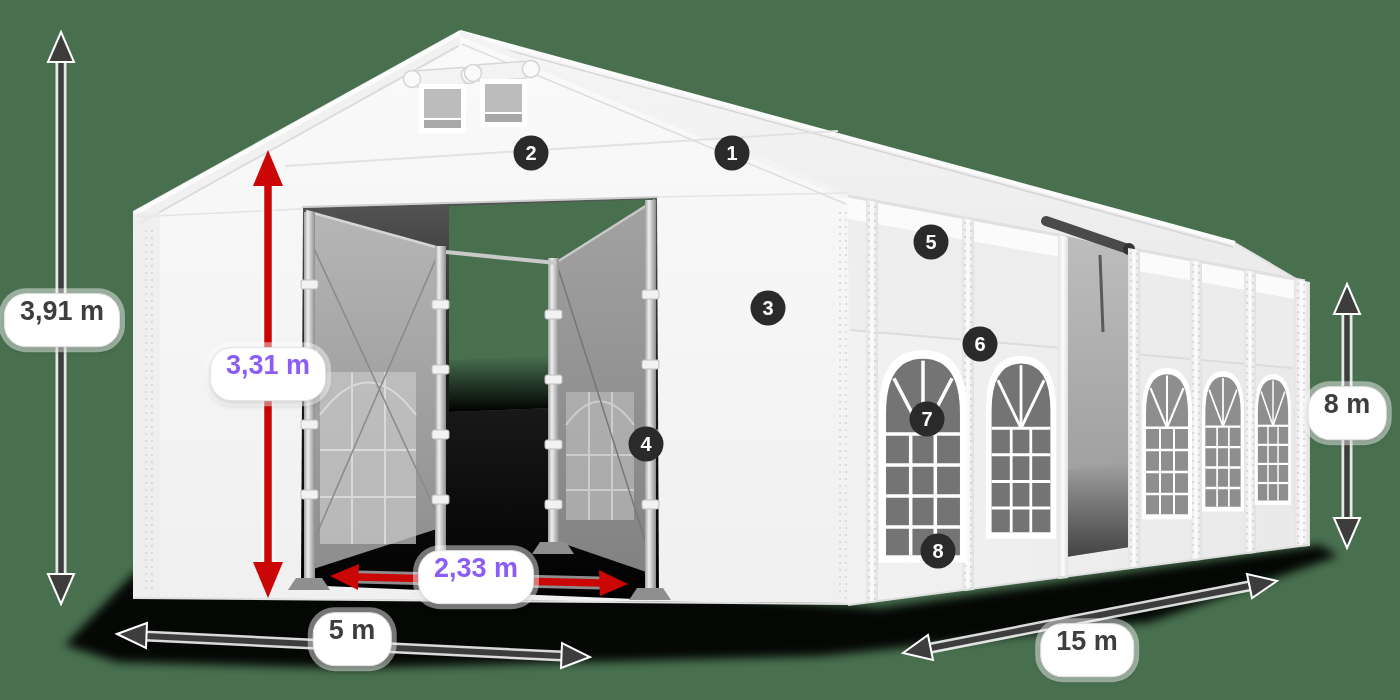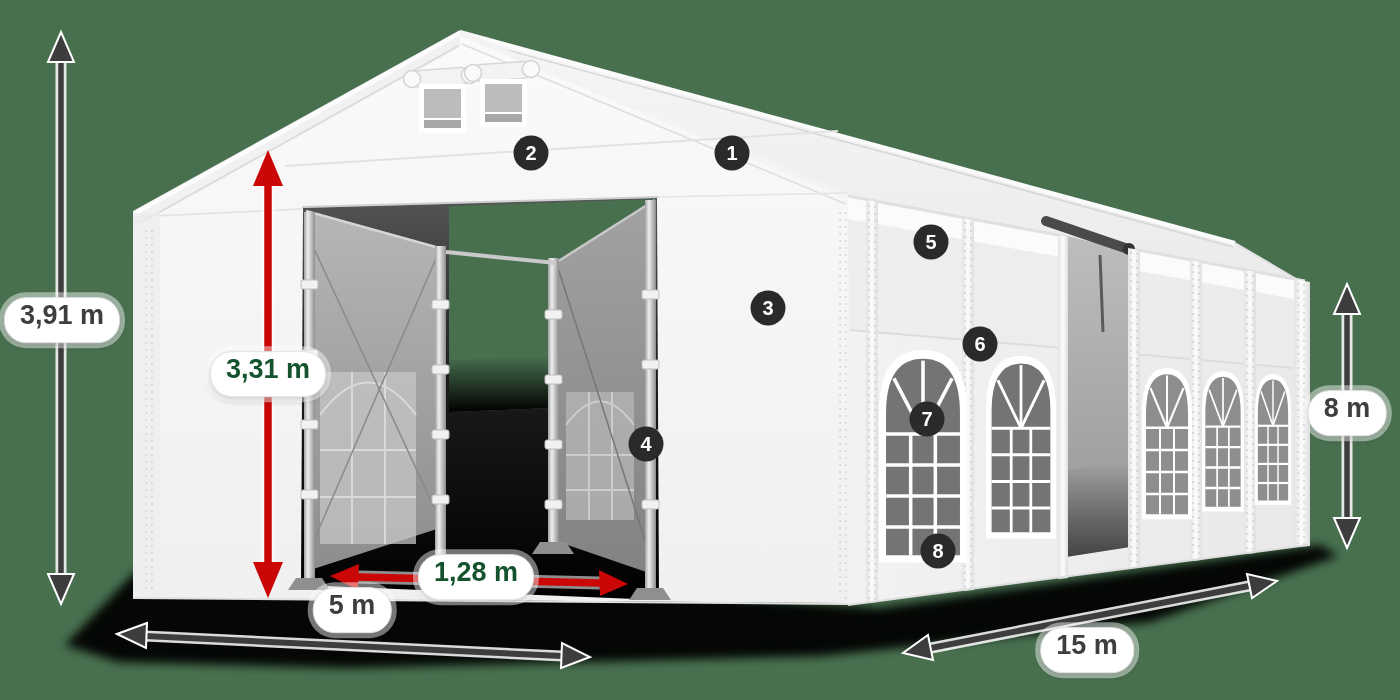--- a/index.html
+++ b/index.html
@@ -10,47 +10,47 @@
     background:#48704F;
     font-family:"Liberation Sans", sans-serif;
   }
   .stage svg{position:absolute;left:0;top:0;}
   .pill{
     position:absolute;
     transform:translate(-50%,-50%);
     background:#ffffff;
     border:1px solid #e3e3e3;
     border-radius:22px;
-    padding:3px 15px 11px 15px;
+    padding:3px 15px 19px 15px;
     font-weight:bold;
     font-size:27px;
     line-height:1.1;
     color:#3e3e3e;
     white-space:nowrap;
     box-shadow:0 0 0 5px rgba(255,255,255,.45), 0 3px 6px rgba(0,0,0,.28);
     z-index:30;
   }
-  .pill.red{color:#14532d;}
+  .pill.red{color:#8b5cf6;}
   .badge{
     position:absolute;
     transform:translate(-50%,-50%);
     width:35px;height:35px;
     border-radius:50%;
     background:#2a2a2a;
     color:#ffffff;
     font-weight:bold;
     font-size:20px;
     display:flex;align-items:center;justify-content:center;
     z-index:20;
   }
   
   .pos-total-height{left:62px;top:320px;}
   .pos-entrance-height{left:268px;top:374px;}
   .pos-entrance-width{left:476px;top:577px;}
-  .pos-front-width{left:352px;top:610px;}
+  .pos-front-width{left:352px;top:639px;}
   .pos-side-length{left:1087px;top:612px;margin-top:38px;}
   .pos-side-height{left:1347px;top:413px;}
   
   .pos-b1{left:732px;top:153px;}
   .pos-b2{left:531px;top:153px;}
   .pos-b3{left:768px;top:308px;}
   .pos-b4{left:646px;top:444px;}
   .pos-b5{left:931px;top:242px;}
   .pos-b6{left:980px;top:344px;}
   .pos-b7{left:927px;top:419px;}
@@ -350,21 +350,21 @@
       <line x1="1347" y1="310" x2="1347" y2="522" stroke="#ffffff" stroke-width="11" opacity="0.85"></line>
       <line x1="1347" y1="310" x2="1347" y2="522" stroke="#3d3d3d" stroke-width="5.5"></line>
       <polygon points="1347,284 1360,314 1334,314" fill="#3d3d3d" stroke="#ffffff" stroke-width="2"></polygon>
       <polygon points="1347,548 1360,518 1334,518" fill="#3d3d3d" stroke="#ffffff" stroke-width="2"></polygon>
     </g>
   </g>
 </svg>
 
 <div class="pill pos-total-height">3,91 m</div>
 <div class="pill red pos-entrance-height">3,31 m</div>
-<div class="pill red pos-entrance-width">1,28 m</div>
+<div class="pill red pos-entrance-width">2,33 m</div>
 <div class="pill pos-front-width">5 m</div>
 <div class="pill pos-side-length">15 m</div>
 <div class="pill pos-side-height">8 m</div>
 
 <div class="badge pos-b1">1</div>
 <div class="badge pos-b2">2</div>
 <div class="badge pos-b3">3</div>
 <div class="badge pos-b4">4</div>
 <div class="badge pos-b5">5</div>
 <div class="badge pos-b6">6</div>

